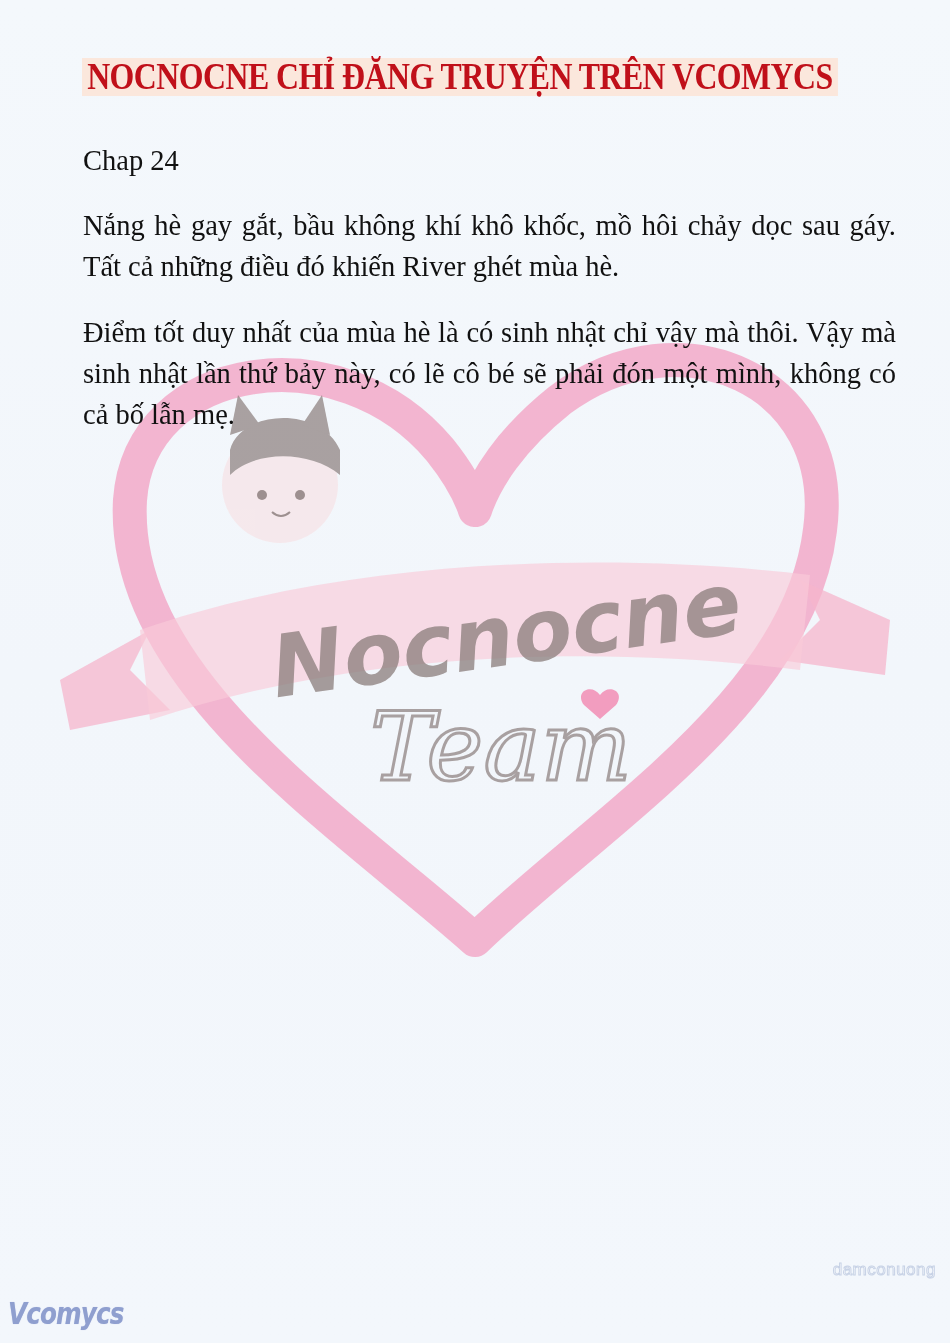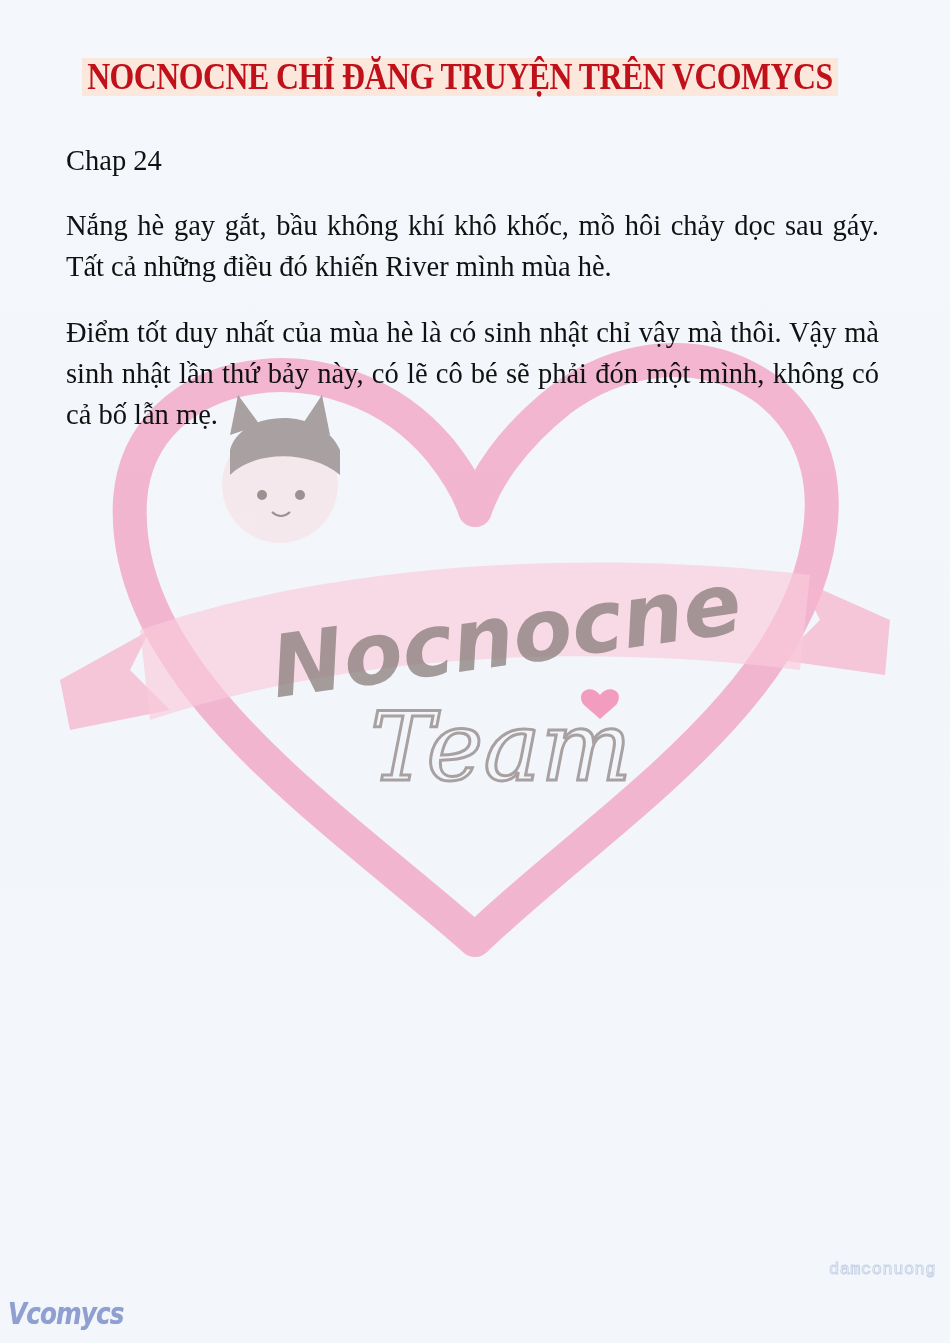--- a/index.html
+++ b/index.html
@@ -42,21 +42,21 @@
       font-size: 37px;
       line-height: 38px;
       letter-spacing: -0.6px;
       transform: scaleX(0.86);
       transform-origin: left center;
       white-space: nowrap;
       z-index: 3;
     }
     .content {
       position: absolute;
-      left: 66px;
+      left: 83px;
       top: 140px;
       width: 813px;
       z-index: 2;
       color: #111;
       font-family: "Liberation Serif", "DejaVu Serif", serif;
       font-size: 28.5px;
       line-height: 41px;
     }
     .content p {
       margin: 0 0 25px 0;
@@ -78,21 +78,21 @@
       letter-spacing: -1px;
       transform: scaleX(0.82);
       transform-origin: left center;
       z-index: 3;
       text-shadow: 0 0 1px #b9c4e4;
     }
     .footer-credit {
       position: absolute;
       right: 14px;
       top: 1260px;
-      font-family: Liberation Mono, monospace;
+      font-family: Liberation Sans, sans-serif;
       font-size: 17px;
       color: #ffffff;
       -webkit-text-stroke: 1px #c7d2e6;
       letter-spacing: 0.5px;
       z-index: 3;
     }
   </style>
 </head>
 <body>
 
@@ -119,19 +119,19 @@
       <circle cx="222" cy="195" r="5" fill="#7a6563"></circle>
       <circle cx="260" cy="195" r="5" fill="#7a6563"></circle>
       <path d="M232 212 q 9 8 18 0" stroke="#7a6563" stroke-width="2" fill="none"></path>
     </g>
   </svg>
 
   <div class="banner-title">NOCNOCNE CHỈ ĐĂNG TRUYỆN TRÊN VCOMYCS</div>
 
   <div class="content">
     <p class="heading">Chap 24</p>
-    <p>Nắng hè gay gắt, bầu không khí khô khốc, mồ hôi chảy dọc sau gáy. Tất cả những điều đó khiến River mình mùa hè.</p>
+    <p>Nắng hè gay gắt, bầu không khí khô khốc, mồ hôi chảy dọc sau gáy. Tất cả những điều đó khiến River ghét mùa hè.</p>
     <p>Điểm tốt duy nhất của mùa hè là có sinh nhật chỉ vậy mà thôi. Vậy mà sinh nhật lần thứ bảy này, có lẽ cô bé sẽ phải đón một mình, không có cả bố lẫn mẹ.</p>
   </div>
 
   <div class="footer-logo">Vcomycs</div>
   <div class="footer-credit">damconuong</div>
 </div>
 
 </body></html>

